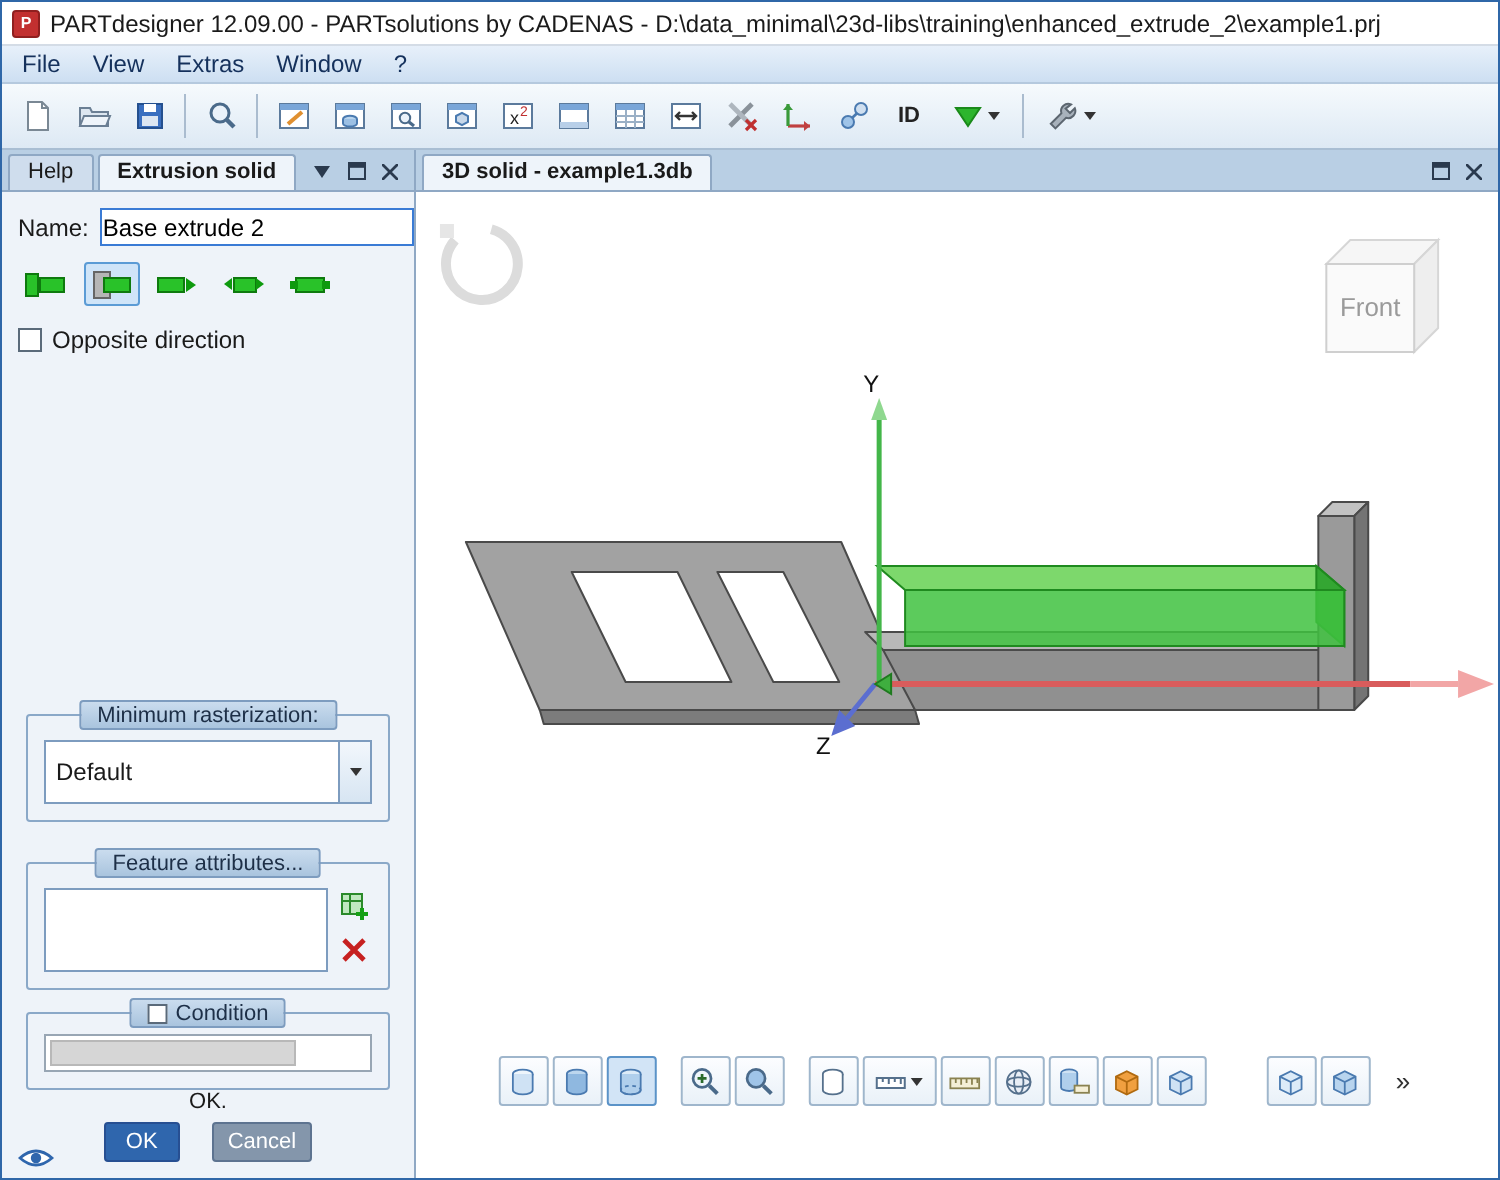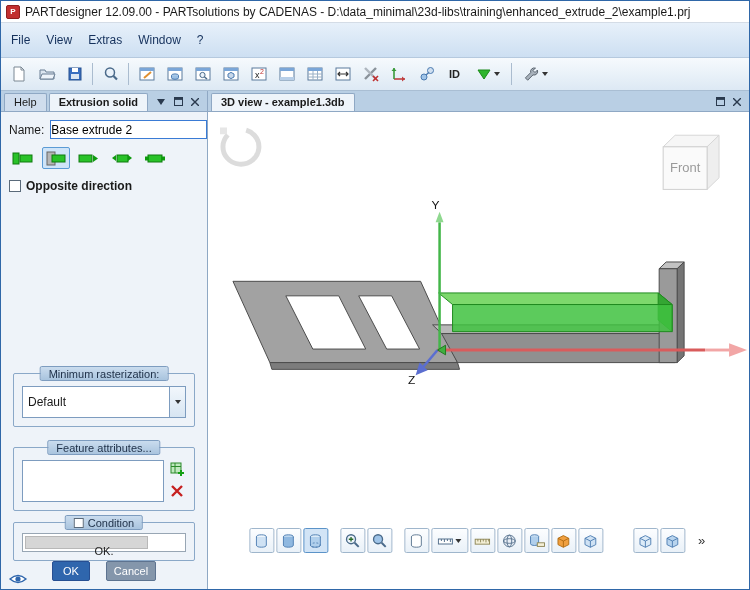--- a/index.html
+++ b/index.html
@@ -9,21 +9,21 @@
             display:flex; flex-direction:column; position:relative; overflow:hidden; }
 
   
   .titlebar { height:22px; background:#ffffff; display:flex; align-items:center; gap:5px;
               padding:0 5px; border-bottom:1px solid #d4dce6; flex:0 0 auto; }
   .app-icon { width:14px; height:14px; background:#c23030; border:1px solid #8f1f1f; border-radius:2px;
               color:#fff; font-size:8px; font-weight:bold; display:flex; align-items:center; justify-content:center; }
   .title-text { font-size:12px; white-space:nowrap; overflow:hidden; text-overflow:ellipsis; }
 
   
-  .menubar { height:35px; background:linear-gradient(#e7f0fa,#cddff2); display:flex; align-items:center;
+  .menubar { height:19px; background:linear-gradient(#e7f0fa,#cddff2); display:flex; align-items:center;
              padding-left:2px; flex:0 0 auto; border-bottom:1px solid #b5c9de; }
   .menu-item { padding:1px 8px; color:#15315c; cursor:default; }
 
   
   .toolbar { height:33px; background:linear-gradient(#f6fafd,#dde9f4); border-bottom:1px solid #a9bed3;
              display:flex; align-items:center; padding:0 4px; gap:1px; flex:0 0 auto; }
   .tbtn { width:27px; height:27px; display:flex; align-items:center; justify-content:center;
           border:1px solid transparent; border-radius:2px; position:relative; }
   .tbtn.wide { width:38px; gap:2px; }
   .tsep { width:1px; height:22px; background:#aabccf; margin:0 3px; flex:0 0 auto; }
@@ -48,21 +48,21 @@
   .left-panel { width:207px; flex:0 0 auto; border-right:1px solid #8fa8c4; display:flex;
                 flex-direction:column; background:#eef3f9; }
   .panel-body { flex:1; position:relative; padding:8px 8px 0; overflow:hidden; }
   .name-row { display:flex; align-items:center; gap:6px; }
   .name-row input { flex:1; height:19px; border:1px solid #3a7bd5; padding:1px 0; font-size:12px;
                     font-family:"Liberation Sans",sans-serif; background:#fff; }
   .modes { display:flex; gap:5px; margin-top:8px; }
   .mode-btn { width:28px; height:22px; display:flex; align-items:center; justify-content:center;
               border:1px solid transparent; border-radius:2px; }
   .mode-btn.selected { border-color:#5b9bd5; background:#cfe4f8; }
-  .check-row { display:flex; align-items:center; gap:5px; margin-top:10px;font-weight:bold; }
+  .check-row { display:flex; align-items:center; gap:5px; margin-top:10px; }
   .checkbox { width:12px; height:12px; background:#fff; border:1px solid #5a6a7a; flex:0 0 auto; }
   .groupbox { border:1px solid #8aa8c8; border-radius:2px; margin:0 4px; position:relative;
               padding:12px 8px 8px; background:#eef3f9; }
   .gb-raster { margin-top:180px; }
   .gb-attrs  { margin-top:20px; }
   .gb-cond   { margin-top:11px; padding:10px 8px 8px; }
   .gb-title { position:absolute; top:-8px; left:50%; transform:translateX(-50%);
               background:linear-gradient(#cadcee,#a9c4de); border:1px solid #7d9cbf; border-radius:2px;
               font-size:11px; padding:0 8px; white-space:nowrap; color:#1d2f47; display:flex;
               align-items:center; gap:4px; height:15px; }
@@ -376,21 +376,21 @@
           <svg width="18" height="14" viewBox="0 0 18 14">
               <path d="M1 7Q9 0 17 7Q9 14 1 7z" fill="#fff" stroke="#2f66ad" stroke-width="1.4"></path>
               <circle cx="9" cy="7" r="2.6" fill="#2f66ad"></circle>
             </svg>
         </div>
       </div>
     </div>
 
     <div class="right-panel">
       <div class="tabbar">
-        <div class="tab active">3D view - example1.3db</div>
+        <div class="tab active">3D solid - example1.3db</div>
         <div class="tabbar-ctrl">
           <span class="tc-btn">
               <svg width="9" height="9" viewBox="0 0 9 9">
                 <rect x="0.5" y="0.5" width="8" height="8" fill="none" stroke="#2a3a4e"></rect>
                 <rect x="0.5" y="0.5" width="8" height="2.4" fill="#2a3a4e"></rect>
               </svg>
             </span>
           <span class="tc-btn">
               <svg width="8" height="8" viewBox="0 0 8 8">
                 <path d="M0 0L8 8M8 0L0 8" stroke="#2a3a4e" stroke-width="1.4"></path>

